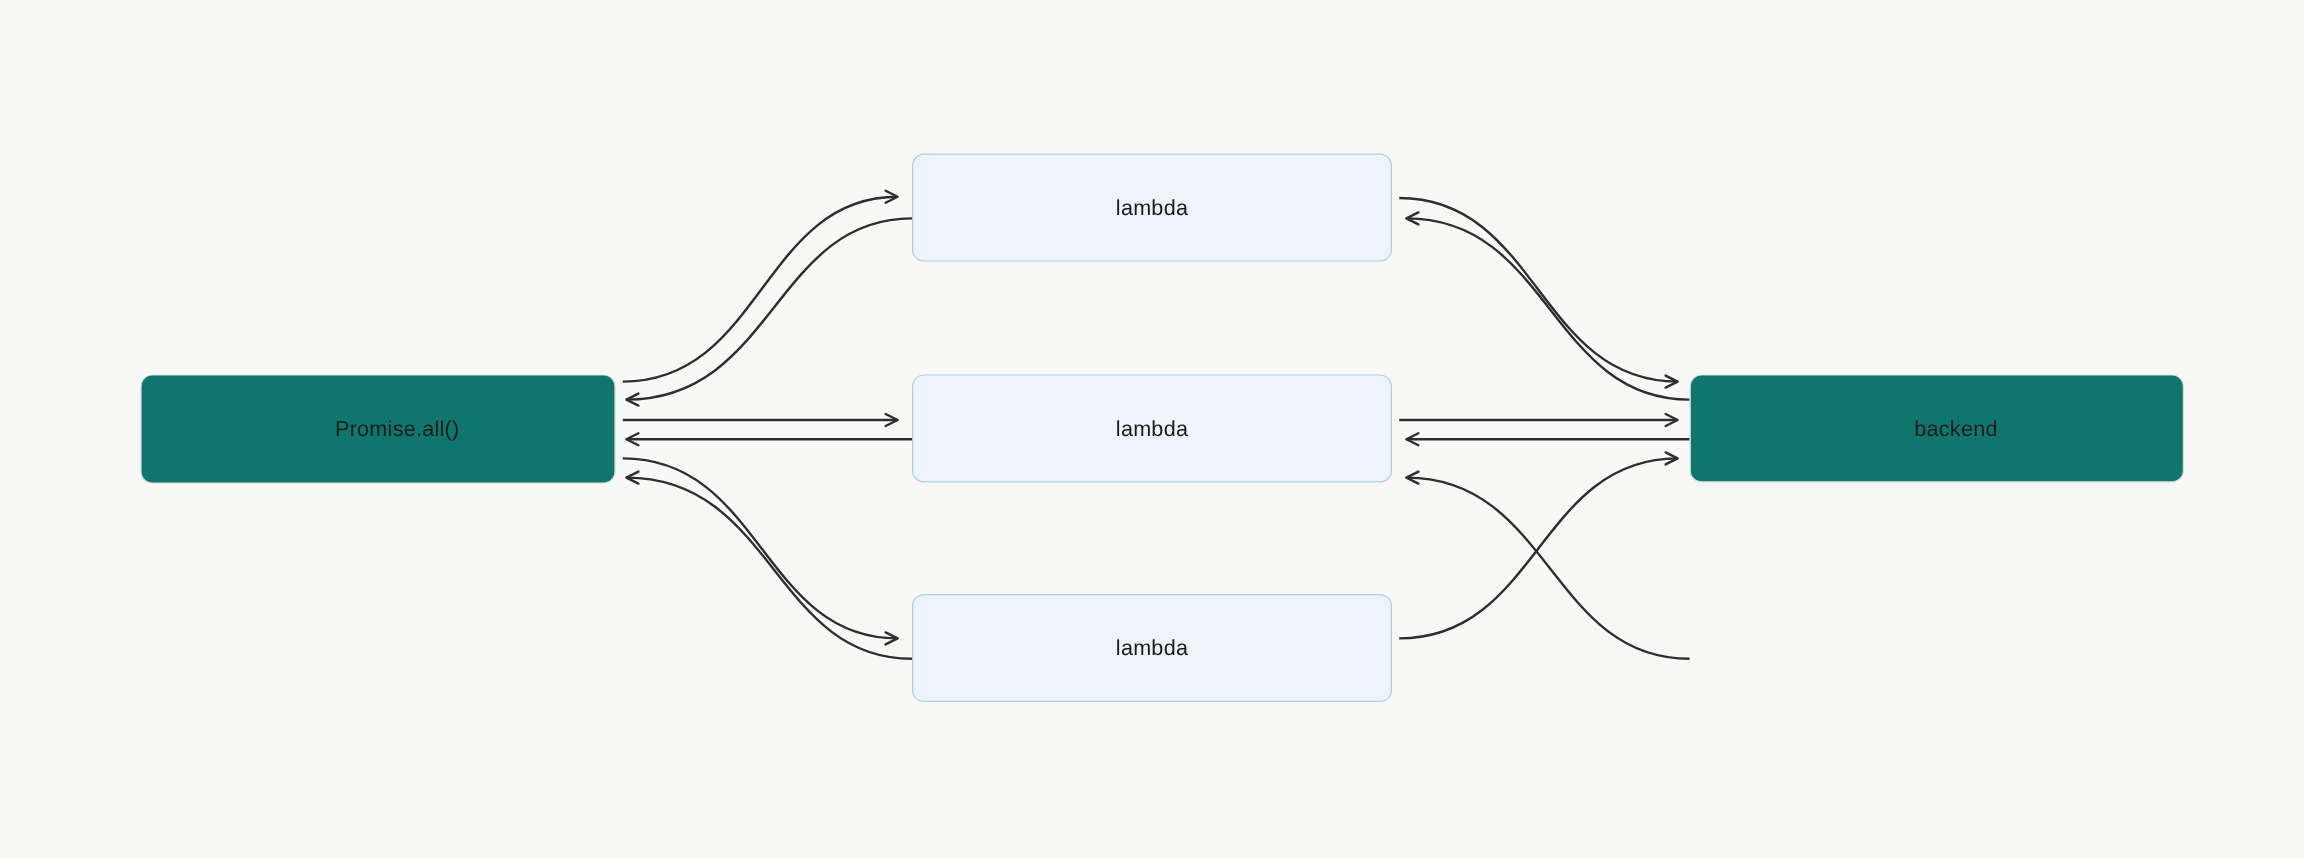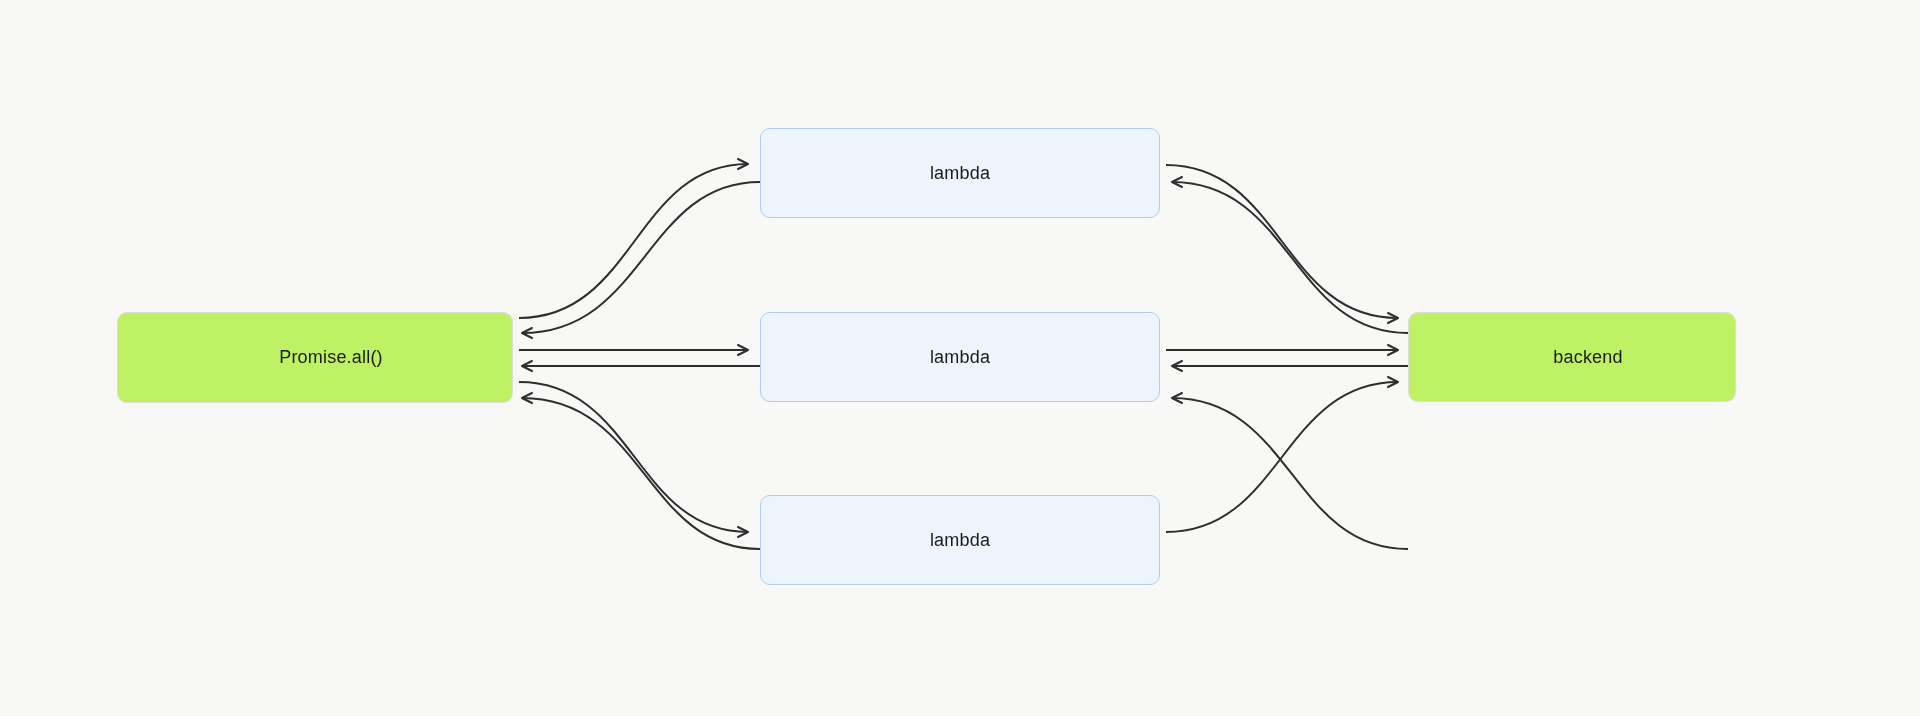--- a/index.html
+++ b/index.html
@@ -29,33 +29,33 @@
     display: flex;
     align-items: center;
     justify-content: center;
     border-radius: 10px;
     font-size: 18px;
     font-weight: 400;
     color: #1b1b1b;
     letter-spacing: 0.2px;
   }
   .node-default {
-    background: #bef264;
+    background: #0f766e;
     border: 1px solid #dcdcda;
     padding-left: 32px;
   }
   .node-accent {
     background: #edf4fc;
     border: 1px solid #aecdf0;
   }
   .node-promise { left: 117px; top: 312px; width: 396px; height: 91px; }
   .node-lambda-1 { left: 760px; top: 128px; width: 400px; height: 90px; }
   .node-lambda-2 { left: 760px; top: 312px; width: 400px; height: 90px; }
   .node-lambda-3 { left: 760px; top: 495px; width: 400px; height: 90px; }
-  .node-backend { left: 1408px; top: 312px; width: 328px; height: 90px; text-align: right; }
+  .node-backend { left: 1408px; top: 312px; width: 412px; height: 90px; text-align: right; }
   .edge {
     fill: none;
     stroke: #2e2e2e;
     stroke-width: 2;
   }
 </style>
 </head>
 <body>
 
 <div class="stage">

